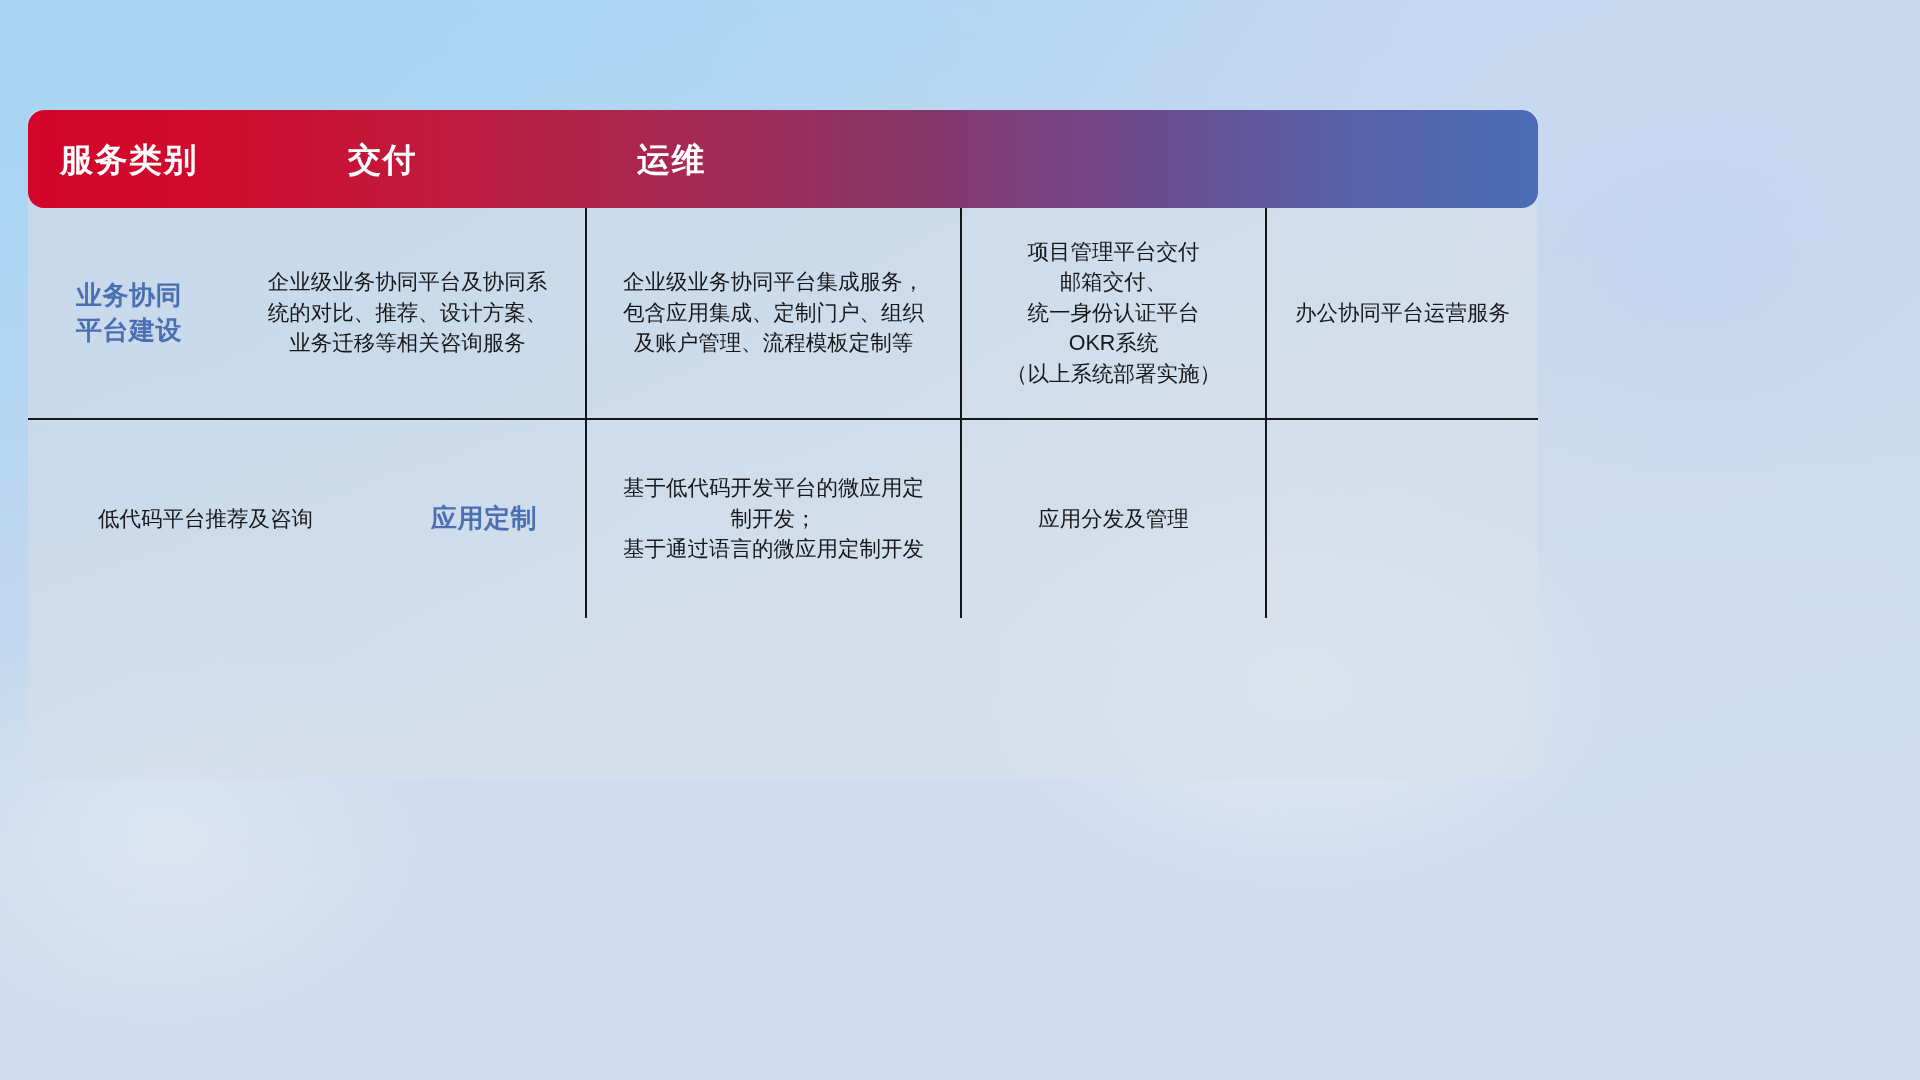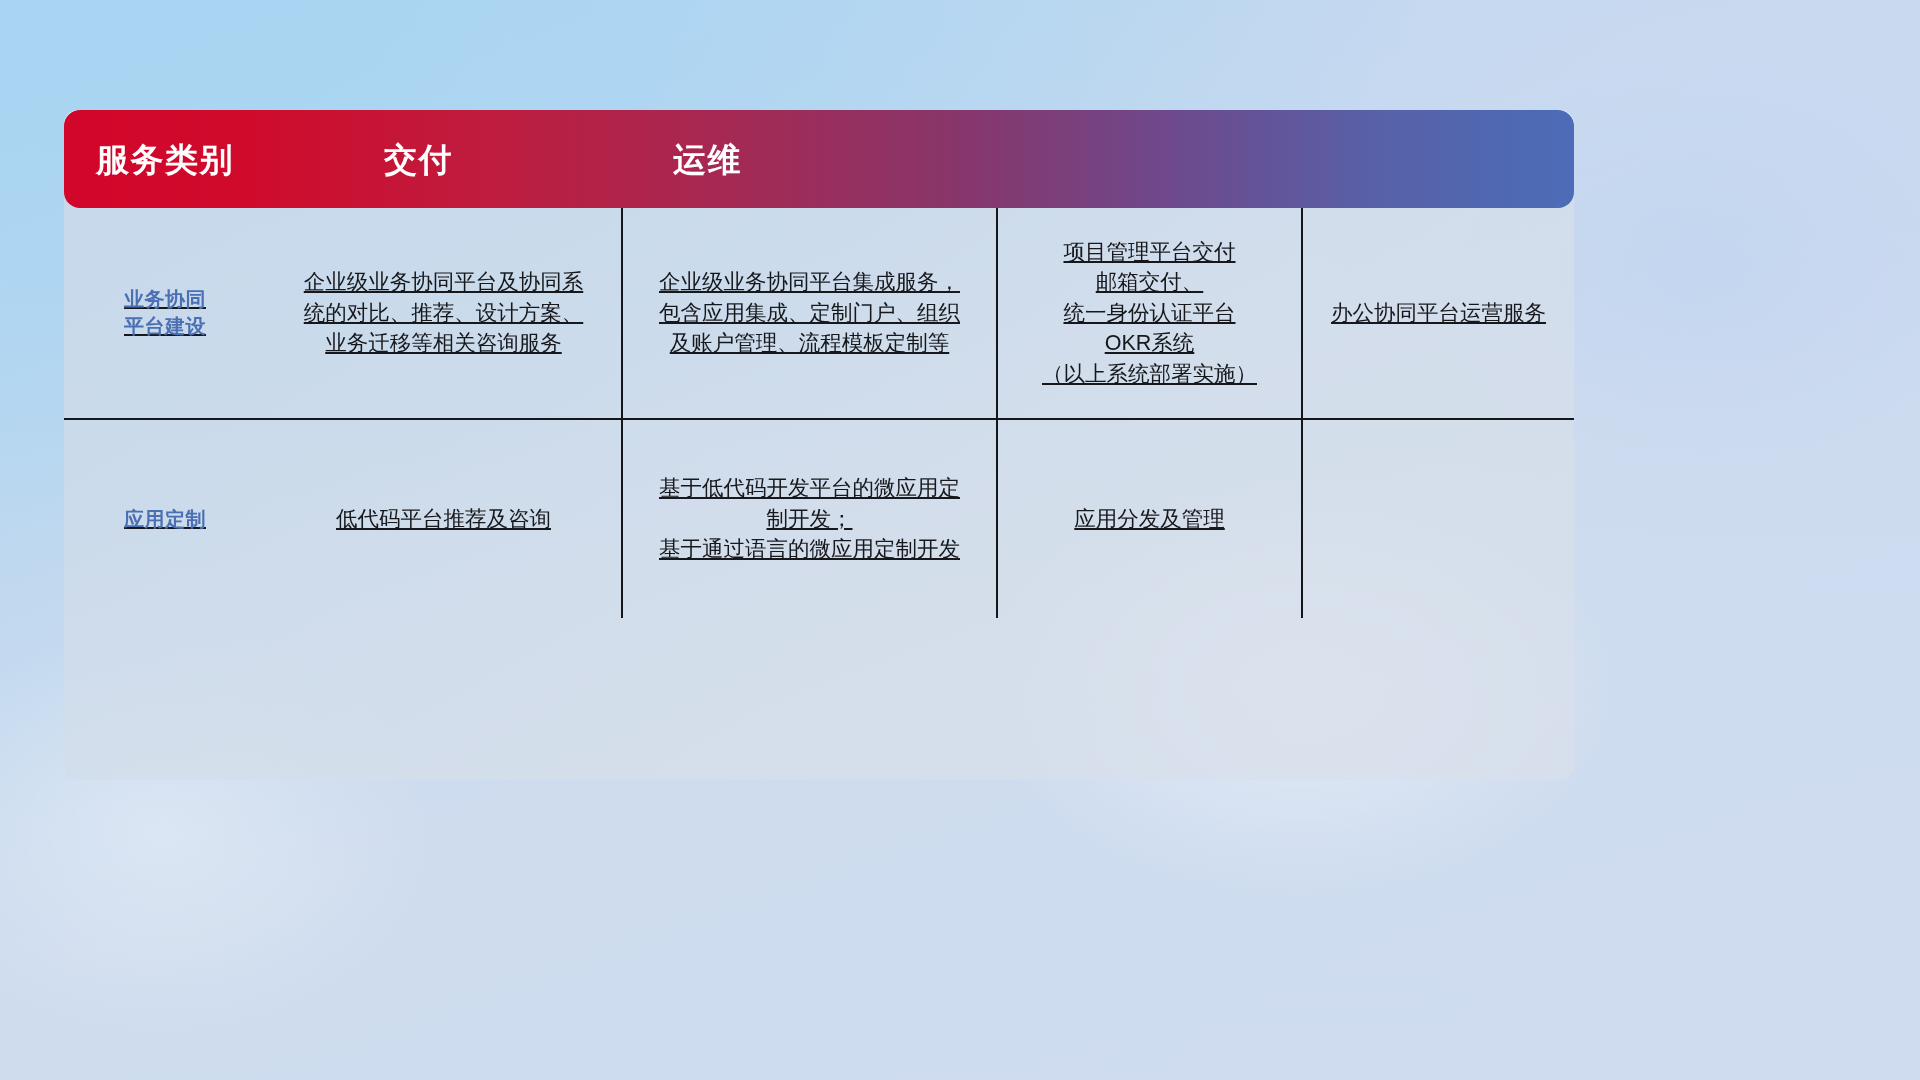--- a/index.html
+++ b/index.html
@@ -45,21 +45,20 @@
     width: 1510px;
     height: 670px;
     border-radius: 14px;
     background: linear-gradient(150deg,
         rgba(205,217,233,0.80) 0%,
         rgba(208,220,234,0.78) 30%,
         rgba(214,223,234,0.76) 60%,
         rgba(216,224,234,0.74) 100%);
     box-shadow: 0 1px 0 rgba(255,255,255,0.45) inset;
     overflow: hidden;
-    margin-left: 36px;
   }
 
   
   #header {
     position: absolute;
     left: 0;
     top: 0;
     width: 1510px;
     height: 98px;
     border-radius: 16px;
@@ -113,27 +112,26 @@
     box-sizing: border-box;
     display: flex;
     align-items: center;
     justify-content: center;
     padding: 20px 12px;
     text-align: center;
     color: #17181c;
     font-size: 21.5px;
     line-height: 1.42;
     white-space: pre-line;
-    text-decoration: underline;
   }
   .cell.vline { border-left: 2px solid #15161a; }
 
   .rowlabel {
     color: #4a6fb3;
-    font-size: 20px;
+    font-size: 26px;
     font-weight: bold;
     line-height: 1.35;
     letter-spacing: 0.5px;
     white-space: pre-line;
     text-align: center;
   }
 </style>
 </head>
 <body>
 
@@ -167,24 +165,24 @@
         <div class="cell c3 vline">项目管理平台交付
 邮箱交付、
 统一身份认证平台
 OKR系统
 （以上系统部署实施）</div>
         <div class="cell c4 vline">办公协同平台运营服务</div>
       </div>
 
 
       <div class="row r2">
+        <div class="cell c1">低代码平台推荐及咨询</div>
         <div class="cell c0">
           <span class="rowlabel">应用定制</span>
         </div>
-        <div class="cell c1">低代码平台推荐及咨询</div>
         <div class="cell c2 vline">基于低代码开发平台的微应用定
 制开发；
 基于通过语言的微应用定制开发</div>
         <div class="cell c3 vline">应用分发及管理</div>
         <div class="cell c4 vline"></div>
       </div>
 
     </div>
   </div>
 </div>

